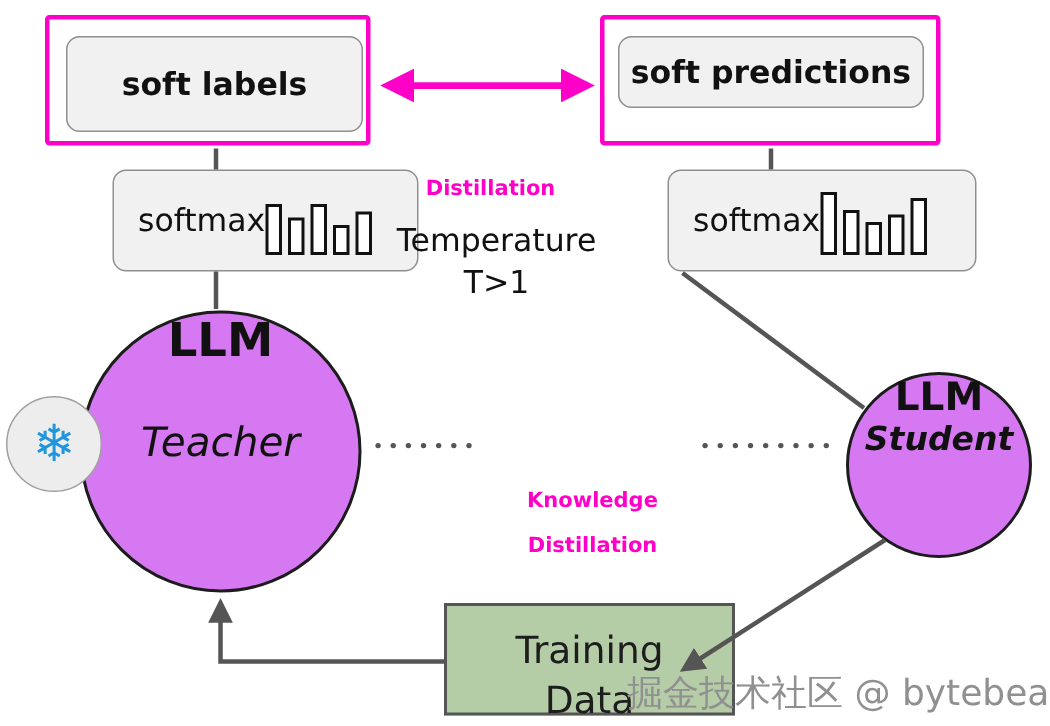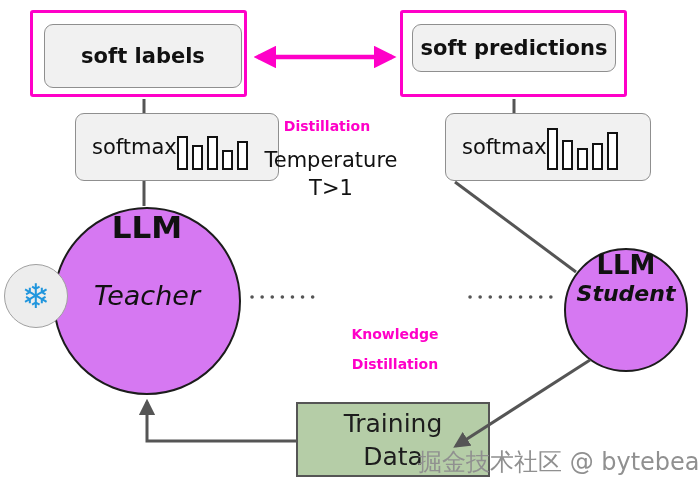--- a/index.html
+++ b/index.html
@@ -26,21 +26,21 @@
   .black-text{position:absolute;color:#111;font-size:21px;text-align:center;line-height:28px;}
   .overlay{position:absolute;left:0;top:0;z-index:10;pointer-events:none;}
   .ln-g{stroke:var(--c-line-gray,#555);}
   .ln-m{stroke:var(--c-magenta,#ff00c8);}
   .fill-g{fill:var(--c-line-gray,#555);}
   .fill-m{fill:var(--c-magenta,#ff00c8);}
   .snow{position:absolute;left:4px;top:264px;width:64px;height:64px;border-radius:50%;background:#ededed;
     border:1.5px solid #a0a0a0;display:flex;align-items:center;justify-content:center;z-index:5;box-sizing:border-box;
     font-size:34px;color:var(--c-snowflake-blue,#2196dd);}
   .green-box{position:absolute;left:296px;top:402px;width:194px;height:75px;background:var(--c-green,#b5cda7);
-    border:2px solid #555;box-sizing:border-box;text-align:center;font-size:25px;line-height:33px;padding-top:3px;color:#1d1d1d;}
+    border:2px solid #555;box-sizing:border-box;text-align:center;font-size:25px;line-height:33px;padding-top:13px;color:#1d1d1d;}
   .watermark{position:absolute;left:418px;top:446px;font-size:24px;color:var(--c-watermark-gray,#909090);z-index:30;white-space:nowrap;}
 </style>
 </head>
 <body>
 
 <div class="canvas">
 
   <div class="frame" style="left:30px;top:10px;width:217px;height:87px"></div>
   <div class="frame" style="left:400px;top:10px;width:227px;height:87px"></div>
 

